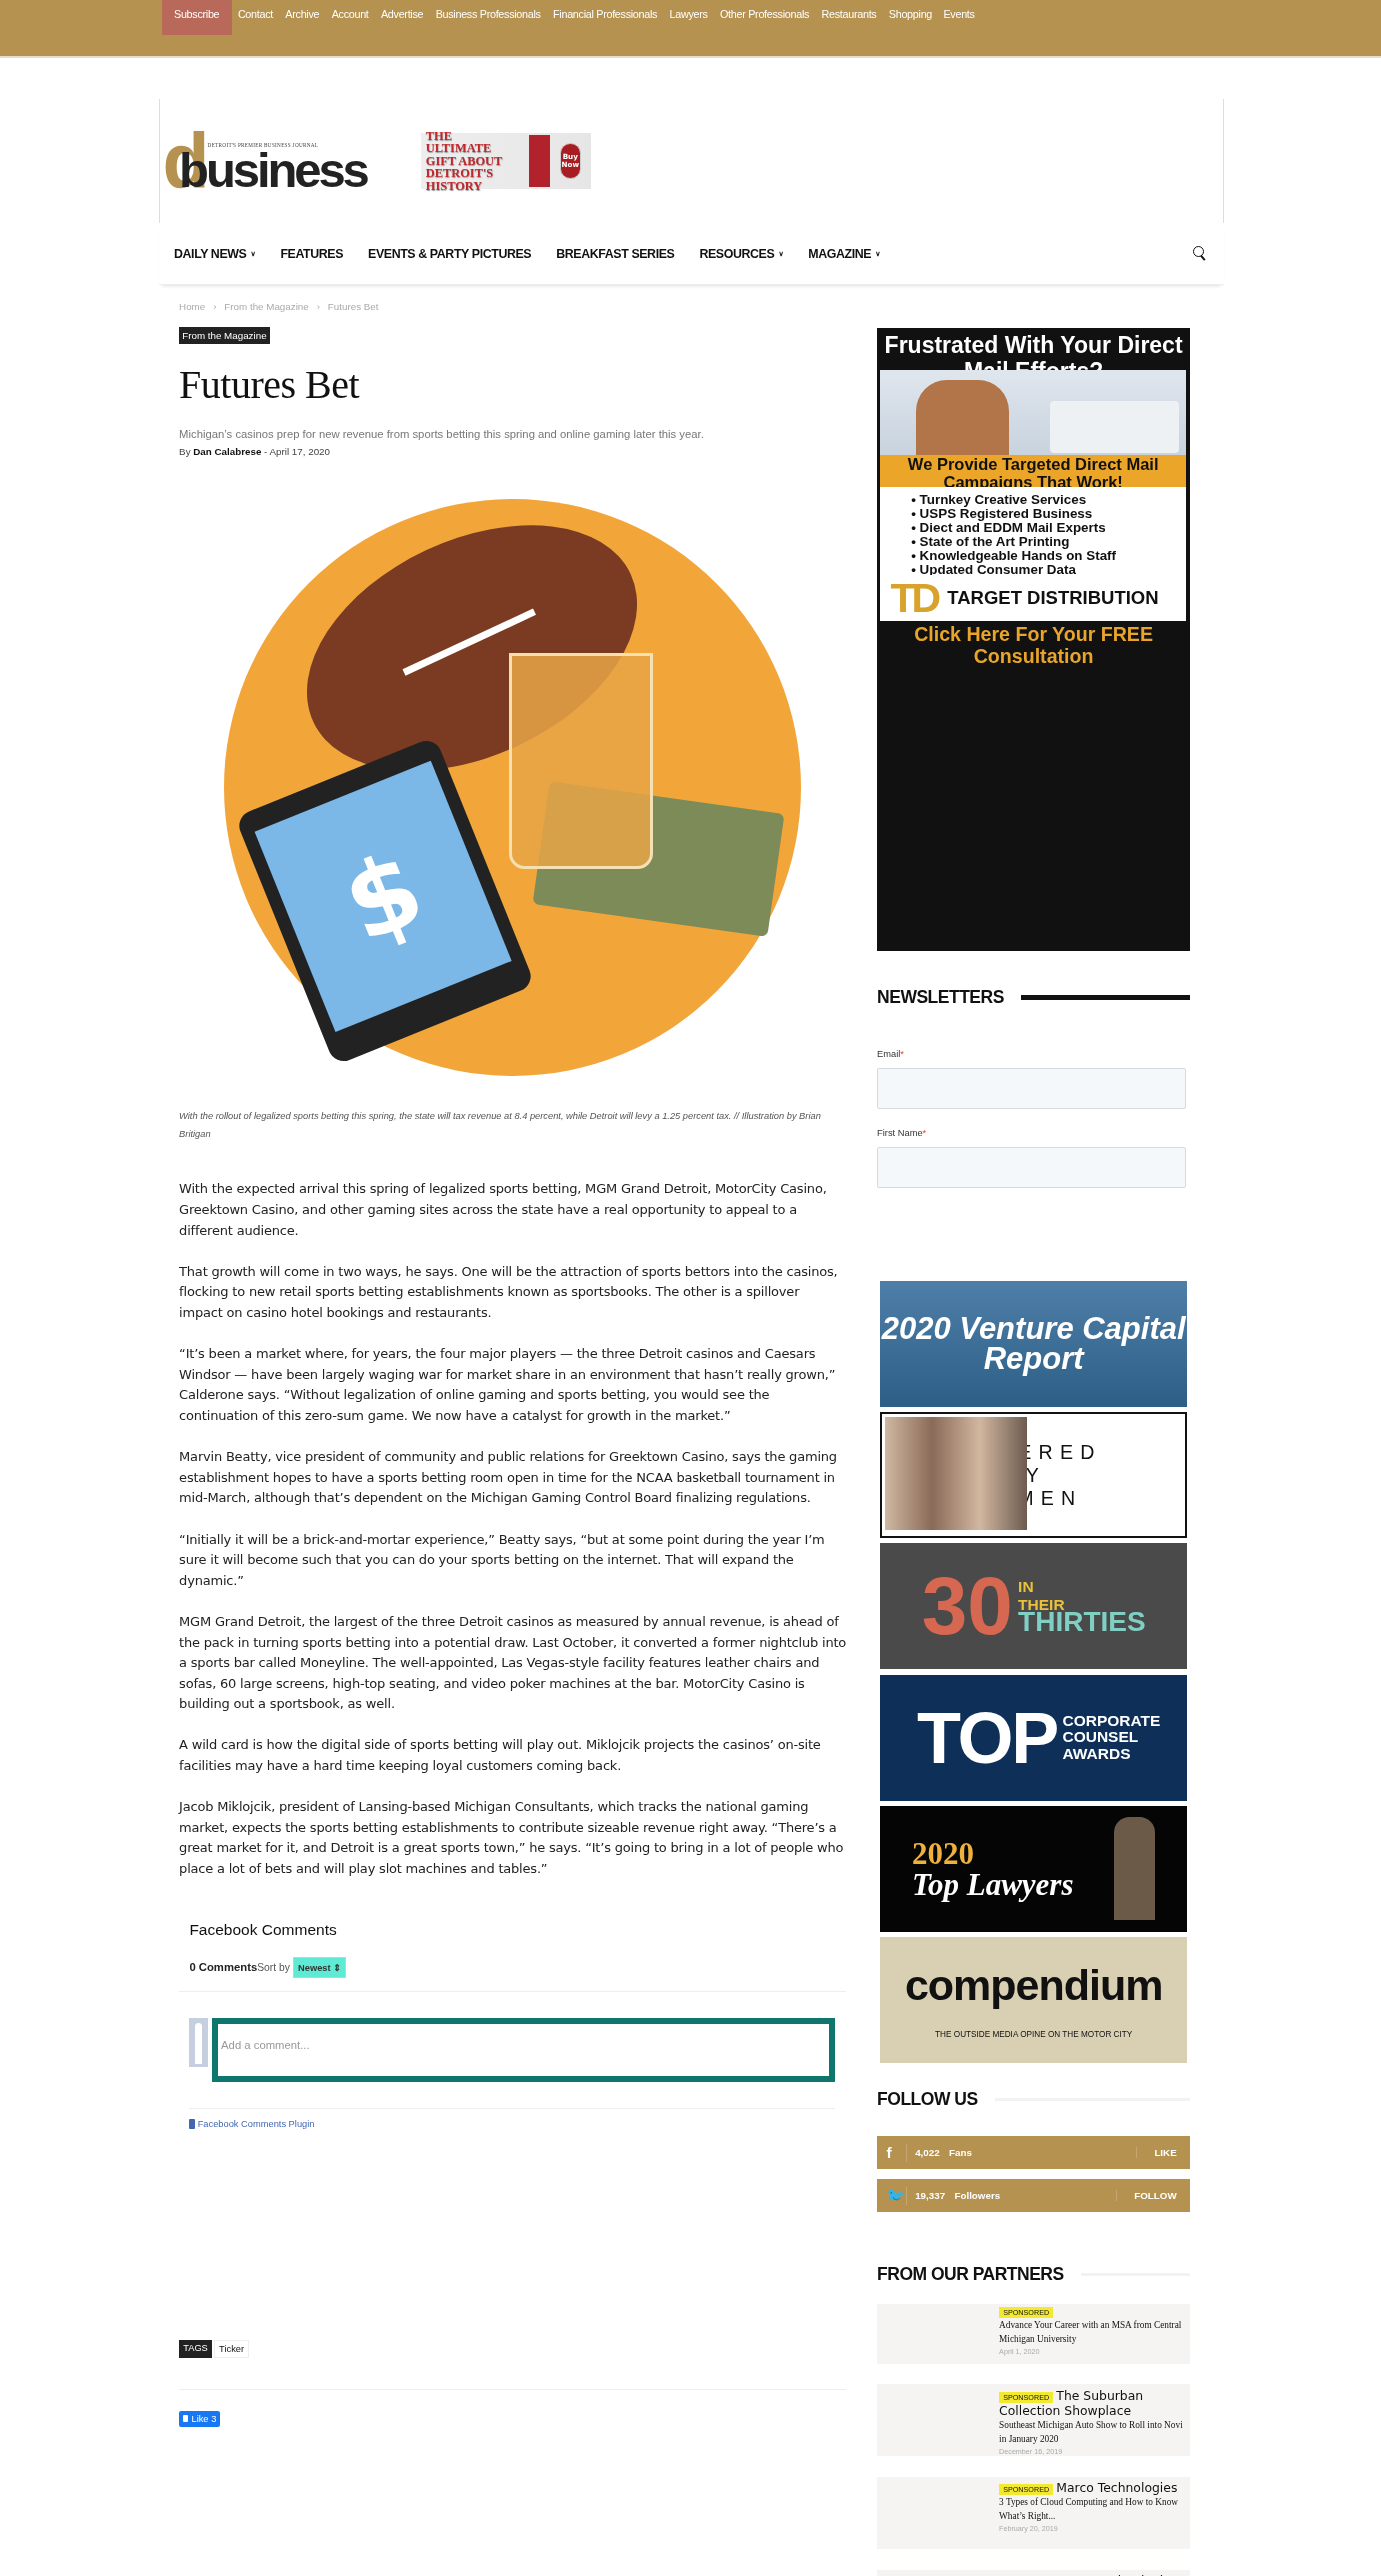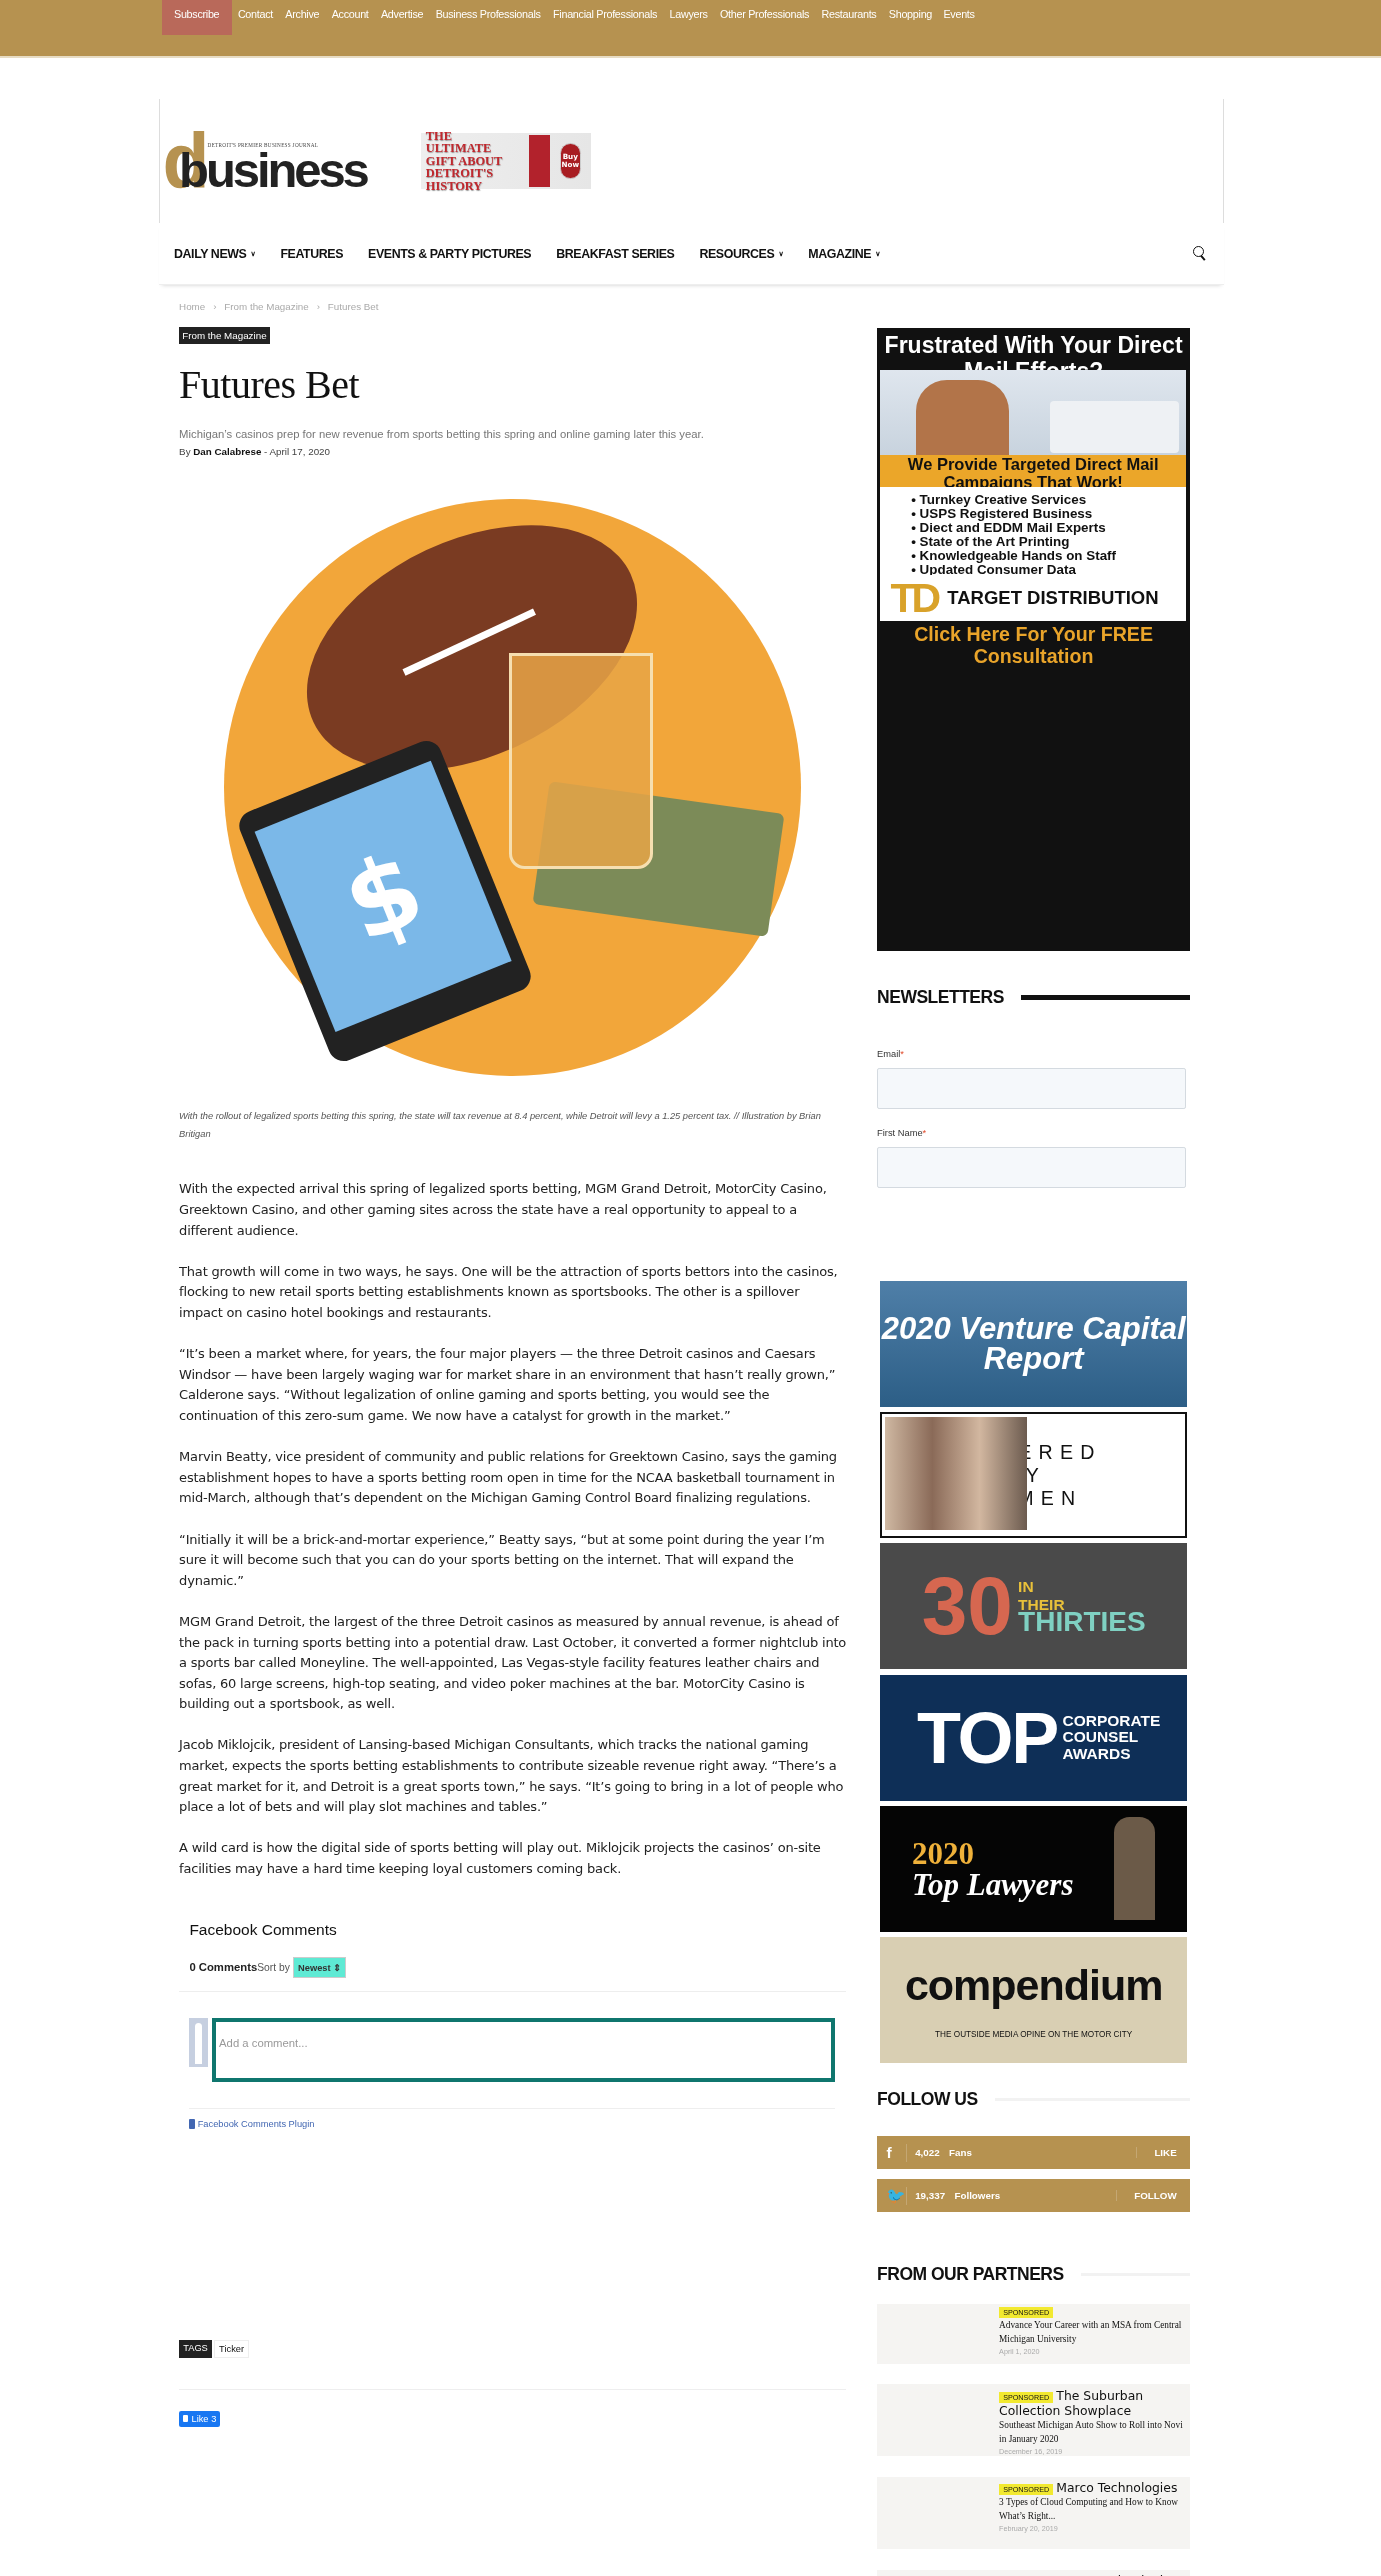--- a/index.html
+++ b/index.html
@@ -54,21 +54,21 @@
 
 .fbc{margin-top:41px}
 .fbc h3{font-family:"Liberation Sans",sans-serif;font-weight:normal;font-size:15.5px;color:#111;padding-left:10.3px}
 .fbc .hdr{display:flex;align-items:center;margin-top:18px;padding:0 11.3px 0 10.3px;border-bottom:1px solid #eee;padding-bottom:13.4px}
 .fbc .count{font-family:"Liberation Sans",sans-serif;font-weight:bold;font-size:11.3px}
 .fbc .sort{font-size:10.3px;color:#555;font-family:"Liberation Sans",sans-serif;display:flex;align-items:center}
 .fbc .sel{margin-left:3.1px;border:0.5px solid #ccc;background:#5eead4;padding:4.1px 4.1px;font-weight:bold;color:#333;font-size:9.3px}
 .fbc .row{display:flex;margin-top:26px;padding-left:10.3px}
 .fbc .avatar{width:18.5px;height:49px;background:#c6cfe0;position:relative;overflow:hidden}
 .fbc .avatar:after{content:"";position:absolute;left:5.2px;top:5.2px;width:7.2px;height:41px;background:#fff;border-radius:4.1px 4.1px 0 0}
-.fbc .input{margin-left:4.1px;flex:1;height:64px;border:4px solid #0f766e;margin-right:11.3px;padding:14.4px 3.1px;font-size:11.3px;color:#999;font-family:"Liberation Sans",sans-serif}
+.fbc .input{margin-left:4.1px;flex:1;height:64px;border:6px solid #0f766e;margin-right:11.3px;padding:14.4px 3.1px;font-size:11.3px;color:#999;font-family:"Liberation Sans",sans-serif}
 .fbc .foot{margin:26px 11.3px 0 10.3px;border-top:1px solid #eee;padding-top:9.3px;font-size:9.3px;color:#4267b2;font-family:"Liberation Sans",sans-serif;display:flex;align-items:center}
 .fbc .fblogo{width:5.2px;height:10.3px;background:#4267b2;margin-right:3.1px;border-radius:1px}
 
 .tags{margin-top:211px;display:flex;gap:2.1px}
 .tags .lbl{background:#222;color:#fff;font-family:"Liberation Sans",sans-serif;font-size:9.3px;padding:3.1px 4.1px}
 .tags .t{border:0.5px solid #eee;font-family:"Liberation Sans",sans-serif;font-size:9.3px;padding:3.1px 4.1px;color:#111}
 .sep{border-top:1px solid #eee;margin-top:31px}
 .like{margin-top:20.6px;display:inline-flex;align-items:center;background:#1877f2;color:#fff;font-family:"Liberation Sans",sans-serif;font-size:9.3px;padding:3.1px 4.1px;border-radius:2.1px}
 .like .thumb{width:5.2px;height:7.2px;background:#fff;margin-right:3.1px;border-radius:1px}
 
@@ -213,22 +213,22 @@
       </div>
       <div class="caption">With the rollout of legalized sports betting this spring, the state will tax revenue at 8.4 percent, while Detroit will levy a 1.25 percent tax. // Illustration by Brian Britigan</div>
 
       <div class="body">
         <p>With the expected arrival this spring of legalized sports betting, MGM Grand Detroit, MotorCity Casino, Greektown Casino, and other gaming sites across the state have a real opportunity to appeal to a different audience.</p>
         <p>That growth will come in two ways, he says. One will be the attraction of sports bettors into the casinos, flocking to new retail sports betting establishments known as sportsbooks. The other is a spillover impact on casino hotel bookings and restaurants.</p>
         <p>“It’s been a market where, for years, the four major players — the three Detroit casinos and Caesars Windsor — have been largely waging war for market share in an environment that hasn’t really grown,” Calderone says. “Without legalization of online gaming and sports betting, you would see the continuation of this zero-sum game. We now have a catalyst for growth in the market.”</p>
         <p>Marvin Beatty, vice president of community and public relations for Greektown Casino, says the gaming establishment hopes to have a sports betting room open in time for the NCAA basketball tournament in mid-March, although that’s dependent on the Michigan Gaming Control Board finalizing regulations.</p>
         <p>“Initially it will be a brick-and-mortar experience,” Beatty says, “but at some point during the year I’m sure it will become such that you can do your sports betting on the internet. That will expand the dynamic.”</p>
         <p>MGM Grand Detroit, the largest of the three Detroit casinos as measured by annual revenue, is ahead of the pack in turning sports betting into a potential draw. Last October, it converted a former nightclub into a sports bar called Moneyline. The well-appointed, Las Vegas-style facility features leather chairs and sofas, 60 large screens, high-top seating, and video poker machines at the bar. MotorCity Casino is building out a sportsbook, as well.</p>
+        <p>A wild card is how the digital side of sports betting will play out. Miklojcik projects the casinos’ on-site facilities may have a hard time keeping loyal customers coming back.</p>
         <p>Jacob Miklojcik, president of Lansing-based Michigan Consultants, which tracks the national gaming market, expects the sports betting establishments to contribute sizeable revenue right away. “There’s a great market for it, and Detroit is a great sports town,” he says. “It’s going to bring in a lot of people who place a lot of bets and will play slot machines and tables.”</p>
-        <p>A wild card is how the digital side of sports betting will play out. Miklojcik projects the casinos’ on-site facilities may have a hard time keeping loyal customers coming back.</p>
       </div>
 
       <div class="fbc">
         <h3>Facebook Comments</h3>
         <div class="hdr">
           <span class="count">0 Comments</span>
           <span class="sort">
             <span>Sort by</span>
             <span class="sel"><span>Newest</span> <span>⇕</span></span>
           </span>

